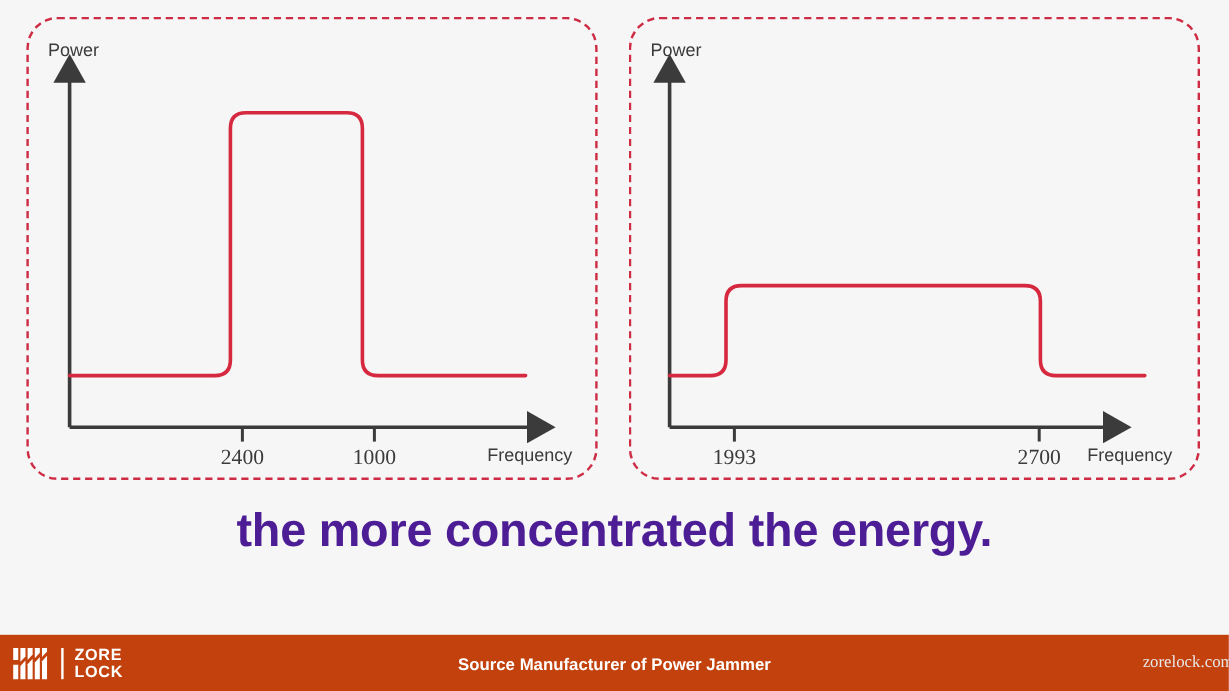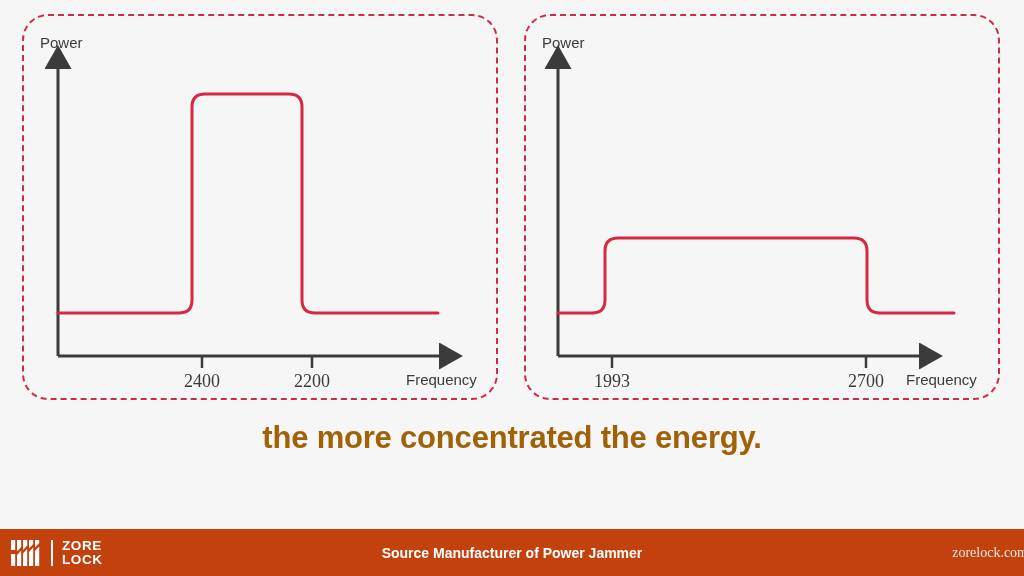--- a/index.html
+++ b/index.html
@@ -86,23 +86,23 @@
     display: block;
     font-family: "Liberation Sans", sans-serif;
     font-size: 31px;
     font-weight: bold;
     color: #333333;
     letter-spacing: -0.2px;
   }
   .caption-line2 {
     display: block;
     font-family: "Liberation Sans", sans-serif;
-    font-size: 31px;
-    font-weight: bold;
-    color: #a16207;
+    font-size: 39px;
+    font-weight: bold;
+    color: #4c1d95;
     letter-spacing: -0.2px;
   }
 
   
   .footer {
     position: absolute;
     left: 0;
     top: 529px;
     width: 1024px;
     height: 47px;
@@ -195,21 +195,21 @@
                  L 265 78
                  Q 278 78 278 91
                  L 278 284
                  Q 278 297 291 297
                  L 414 297" fill="none" stroke="#d6283f" stroke-width="3" stroke-linecap="round" stroke-linejoin="round"></path>
       </svg>
 
       <span class="axis-label power-label">Power</span>
       <span class="axis-label freq-label-left">Frequency</span>
       <span class="tick-label" style="left:178px;">2400</span>
-      <span class="tick-label" style="left:288px;">2200</span>
+      <span class="tick-label" style="left:288px;">1000</span>
     </div>
 
     <div class="panel panel-right">
 
       <svg class="panel-svg" viewBox="0 0 476 386">
         <defs>
           <marker id="arrR1" markerWidth="9" markerHeight="9" refX="3" refY="4.5" orient="auto">
             <path d="M0,0 L8,4.5 L0,9 z" fill="#3b3b3b"></path>
           </marker>
           <marker id="arrR2" markerWidth="9" markerHeight="9" refX="3" refY="4.5" orient="auto">

